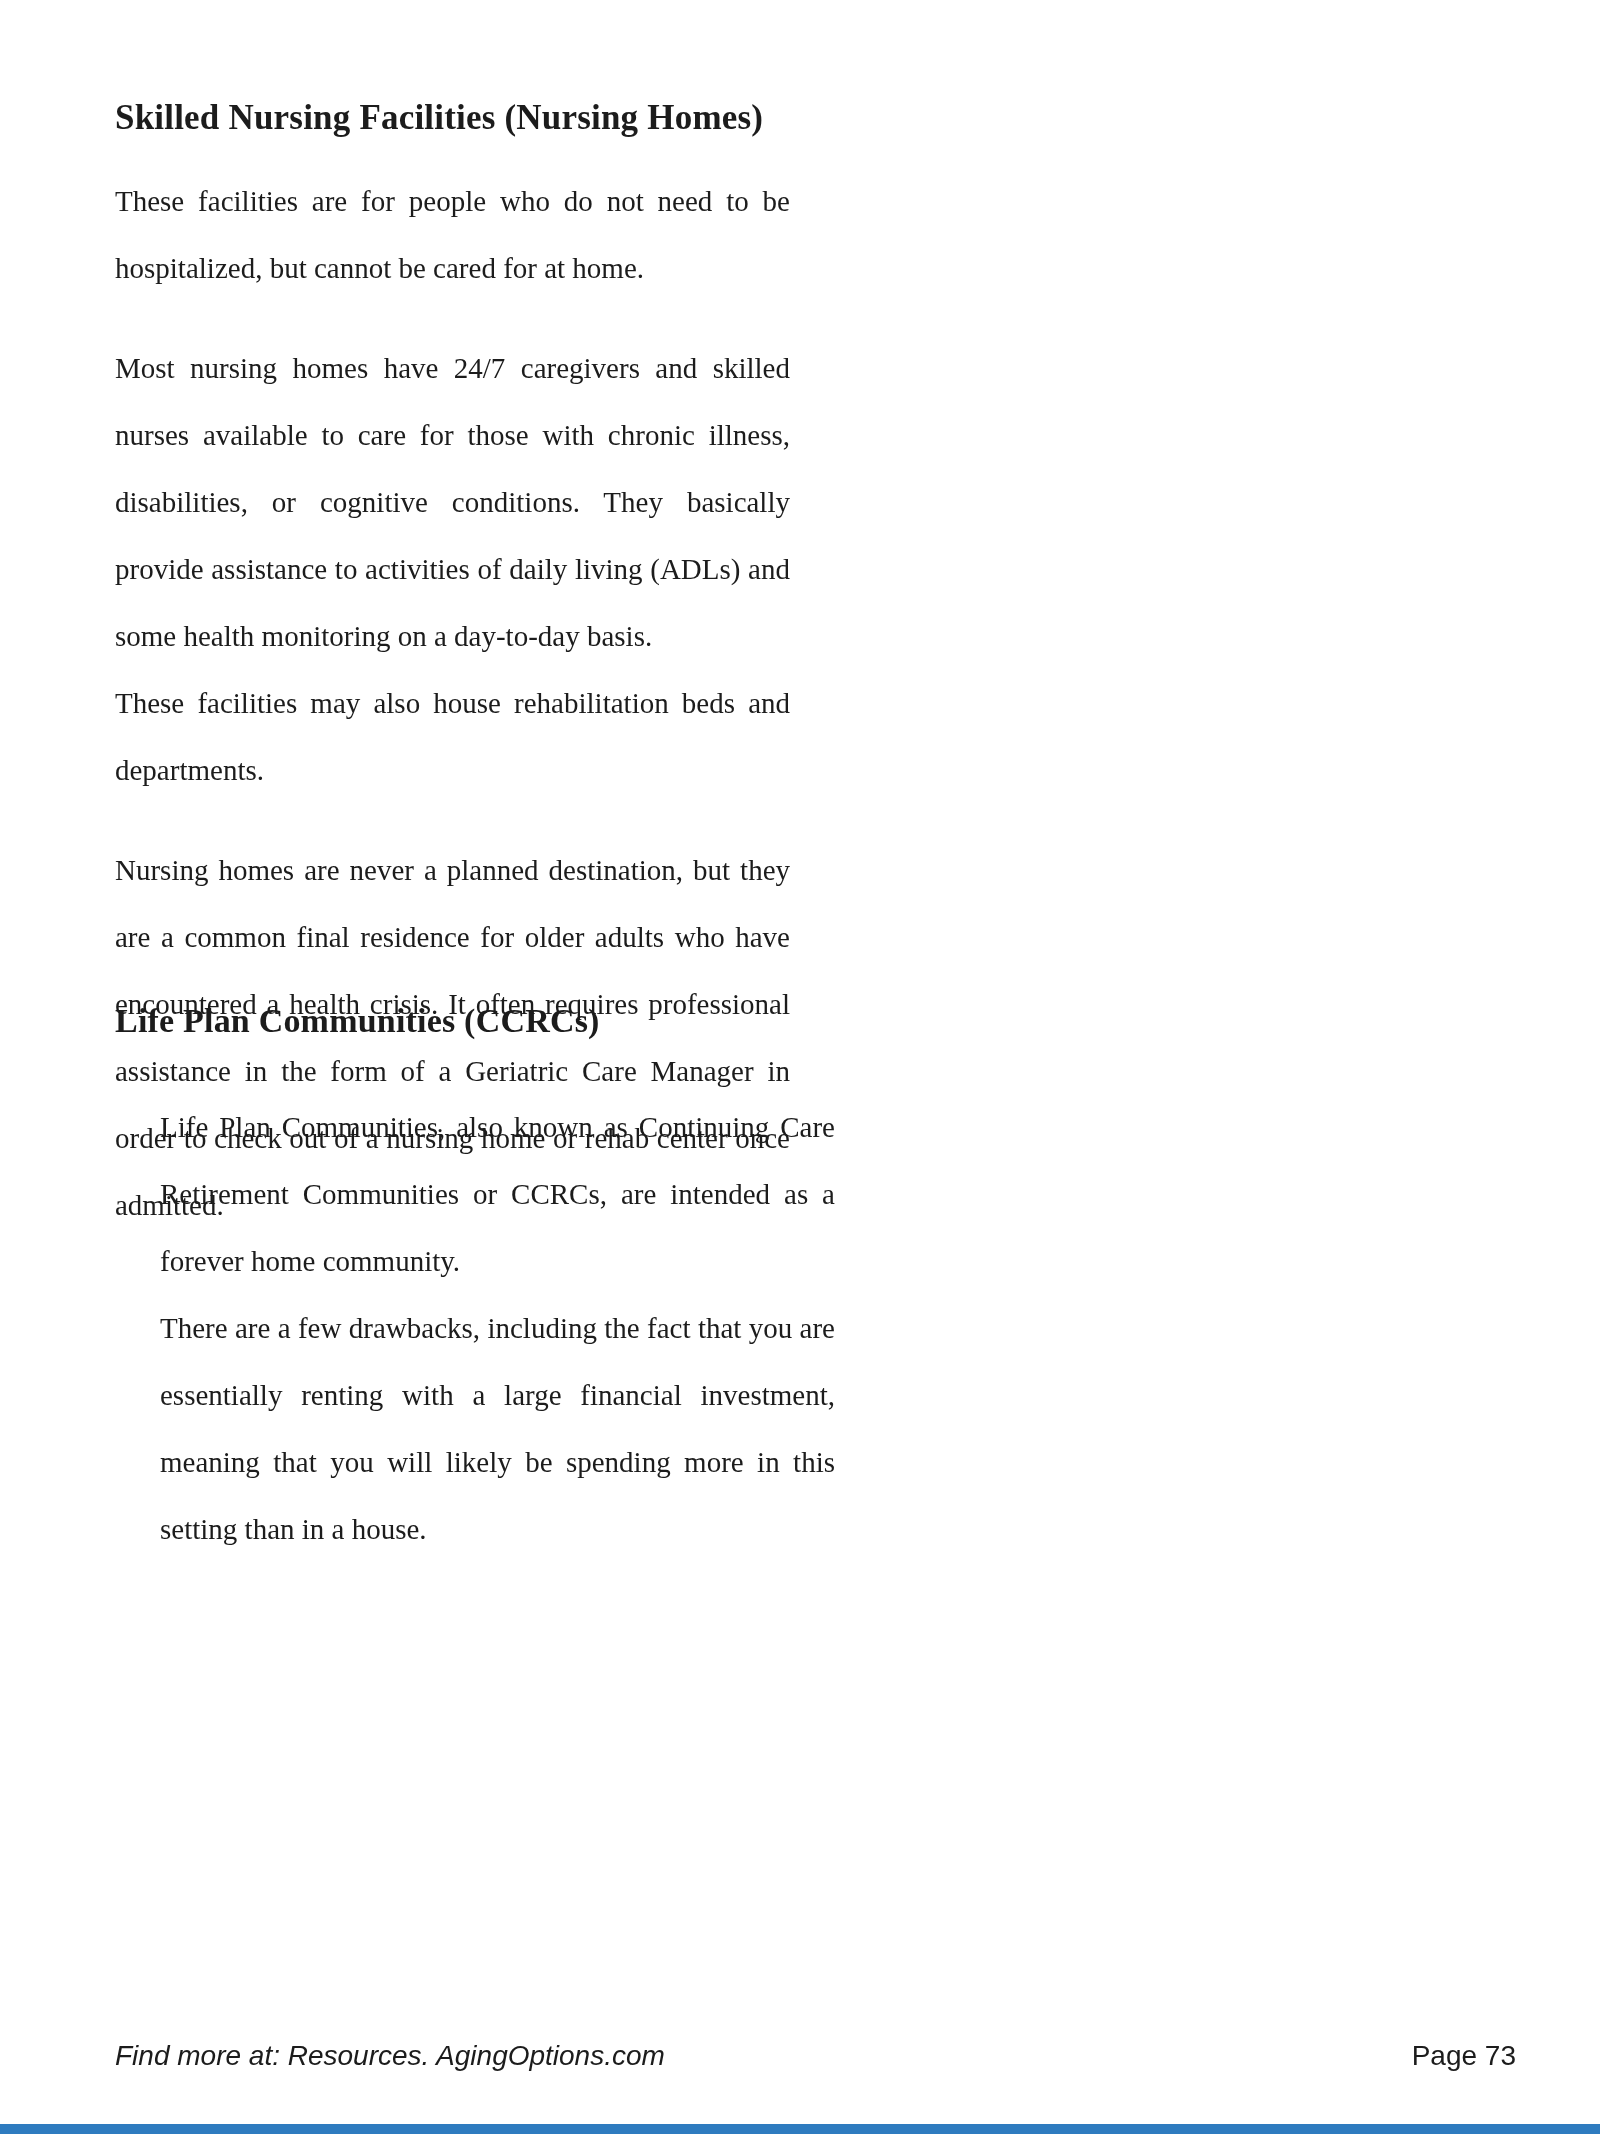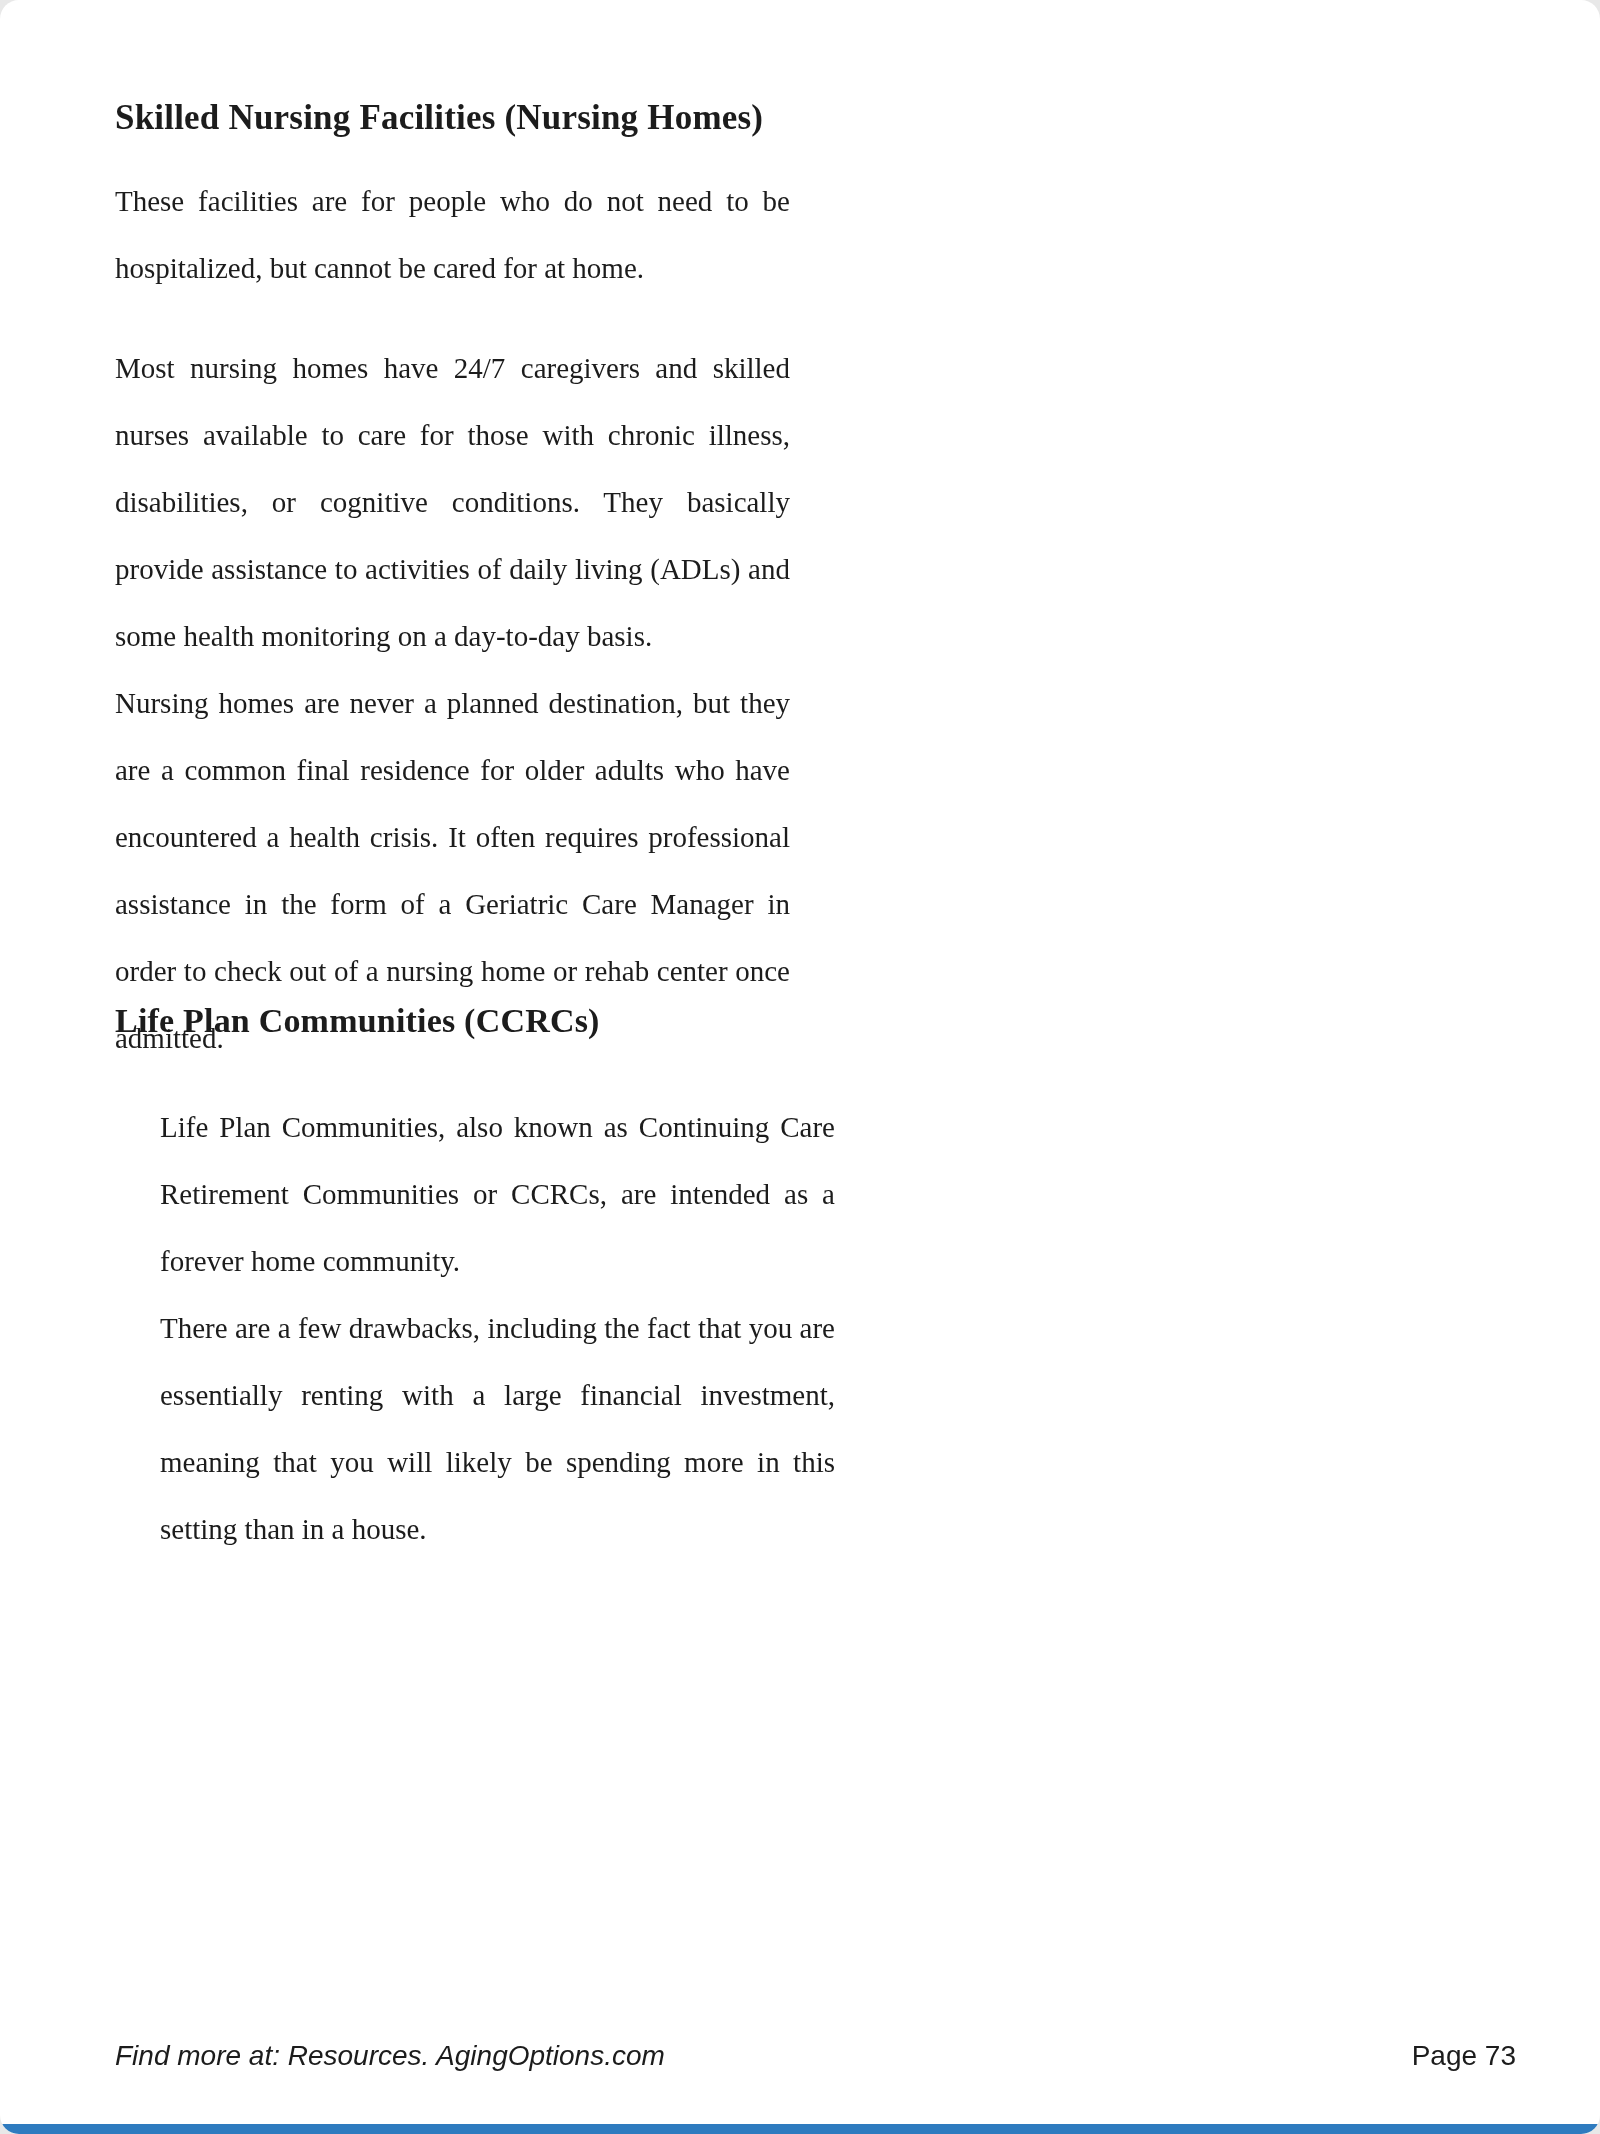--- a/index.html
+++ b/index.html
@@ -5,21 +5,20 @@
   html, body { margin: 0; padding: 0; background: #e8e8e8; }
   .page {
     position: relative;
     width: 1600px;
     height: 2134px;
     background: #ffffff;
     margin: 0 auto;
     overflow: hidden;
     color: #1c1c1c;
     font-family: "Liberation Serif", serif;
-    border-radius: 19px;
   }
   .h1 {
     position: absolute;
     left: 115px;
     top: 98px;
     font-size: 35px;
     font-weight: bold;
     letter-spacing: 0.2px;
   }
   .cols {
@@ -90,20 +89,21 @@
 
   <div class="h1">Skilled Nursing Facilities (Nursing Homes)</div>
 
   <div class="cols s1">
     <div class="col">
       <p>These facilities are for people who do not need to be hospitalized, but cannot be cared for at home.</p>
       <p>Most nursing homes have 24/7 caregivers and skilled nurses available to care for those with chronic illness, disabilities, or cognitive conditions. They basically provide assistance to activities of daily living (ADLs) and some health monitoring on a day-to-day basis.</p>
     </div>
     <div class="divider"></div>
     <div class="col">
+      <p>These facilities may also house rehabilitation beds and departments.</p>
       <p>Nursing homes are never a planned destination, but they are a common final residence for older adults who have encountered a health crisis. It often requires professional assistance in the form of a Geriatric Care Manager in order to check out of a nursing home or rehab center once admitted.</p>
     </div>
   </div>
 
 
   <div class="h2">Life Plan Communities (CCRCs)</div>
 
   <div class="cols s2">
     <div class="col">
       <p>Life Plan Communities, also known as Continuing Care Retirement Communities or CCRCs, are intended as a forever home community.</p>

